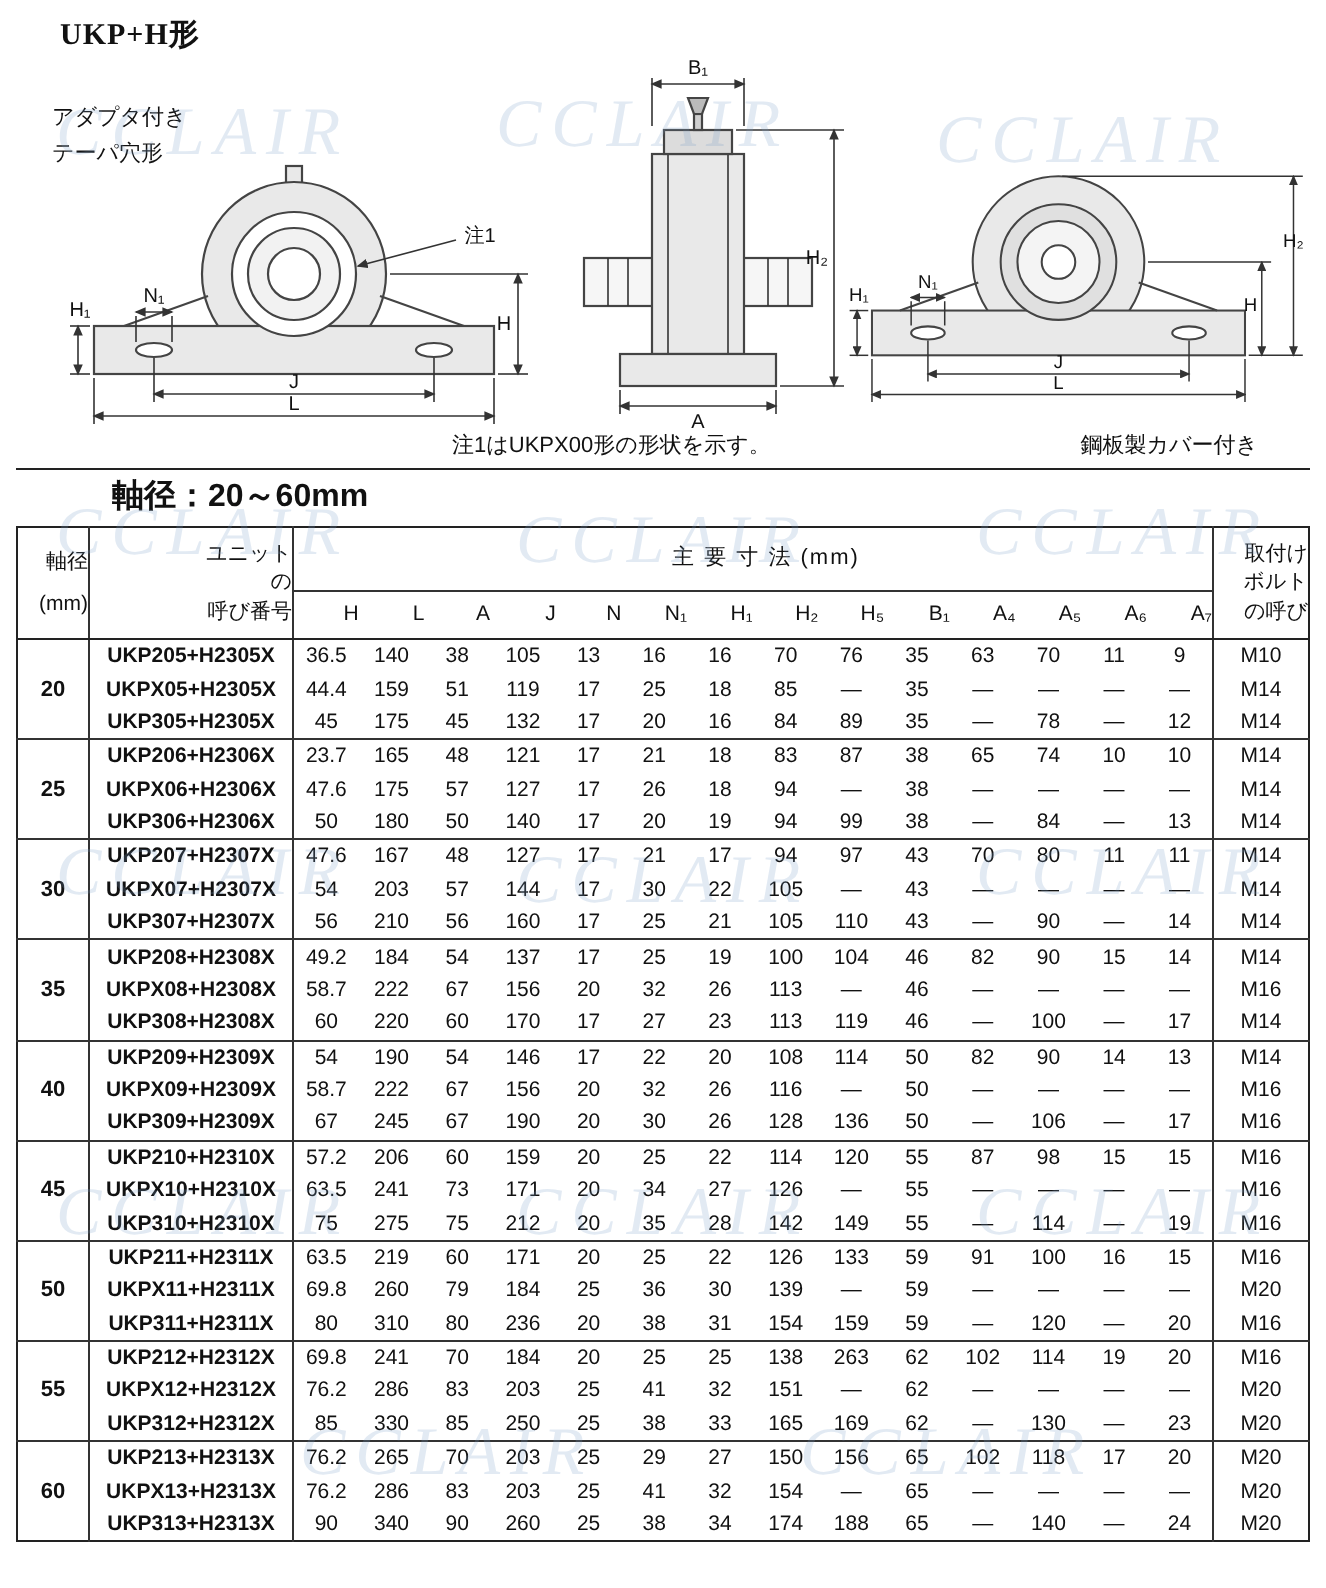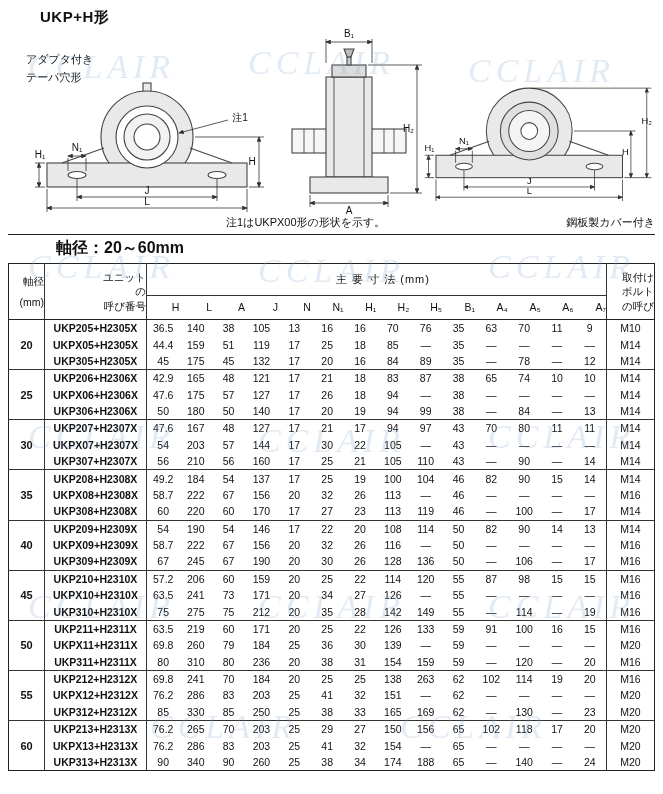--- a/index.html
+++ b/index.html
@@ -4,36 +4,36 @@
 <style>
   * { margin:0; padding:0; box-sizing:border-box; }
   html,body { background:#fff; }
   body {
     width:663px; height:794px;
     font-family:"Liberation Sans", sans-serif;
     color:#111; position:relative; overflow:hidden;
   }
   .page { position:relative; width:663px; height:794px; padding:6px 8px 4px 8px; }
 
-  .page-title { font-size:15px; font-weight:bold; letter-spacing:.5px; margin-left:32px; margin-top:2px; }
+  .page-title { font-size:15px; font-weight:bold; letter-spacing:.5px; margin-left:22px; margin-top:2px;font-family:Liberation Serif, serif; }
 
   
   .drawings { position:relative; height:186px; margin-top:2px; }
   .adapter-label { position:absolute; left:18px; top:22px; font-size:11px; line-height:1.6; }
   .dwg { position:absolute; }
   #dwg1 { left:24px;  top:16px; }
   #dwg2 { left:266px; top:-2px; }
   #dwg3 { left:414px; top:16px; }
   svg text { font-family:"Liberation Sans", sans-serif; font-size:10px; fill:#111; }
   svg .dimline { stroke:#333; stroke-width:.8; fill:none; }
   svg .part { stroke:#444; stroke-width:1.1; }
 
   .notes-row { display:flex; font-size:11px; margin-top:0px; }
   .note1 { margin-left:218px; }
-  .cover-note { margin-left:auto; }
+  .cover-note { margin-left:auto; margin-right:26px; }
 
   .shaft-range { font-weight:bold; font-size:16px; border-top:1.5px solid #222; margin-top:4px; padding-top:3px;padding-left:48px; }
 
   
   table { width:100%; border-collapse:collapse; table-layout:fixed; margin-top:4px; border:1.5px solid #222; }
   th, td { text-align:center; font-size:10.5px; overflow:hidden; white-space:nowrap; }
   thead th { font-weight:normal; vertical-align:middle; line-height:1.3; }
   .col-shaft { width:36px; border-right:1px solid #333; }
   .col-name  { width:102px; border-right:1px solid #333; }
   .col-bolt  { width:48px; border-left:1px solid #333;margin-top:41px; }
@@ -328,21 +328,21 @@
           <td class="dim-cell">35</td>
           <td class="dim-cell">—</td>
           <td class="dim-cell">78</td>
           <td class="dim-cell">—</td>
           <td class="dim-cell">12</td>
           <td class="bolt-cell">M14</td>
         </tr>
         <tr class="group-first">
           <td rowspan="3" class="shaft-cell">25</td>
           <td class="name-cell">UKP206+H2306X</td>
-          <td class="dim-cell">42.9</td>
+          <td class="dim-cell">23.7</td>
           <td class="dim-cell">165</td>
           <td class="dim-cell">48</td>
           <td class="dim-cell">121</td>
           <td class="dim-cell">17</td>
           <td class="dim-cell">21</td>
           <td class="dim-cell">18</td>
           <td class="dim-cell">83</td>
           <td class="dim-cell">87</td>
           <td class="dim-cell">38</td>
           <td class="dim-cell">65</td>

